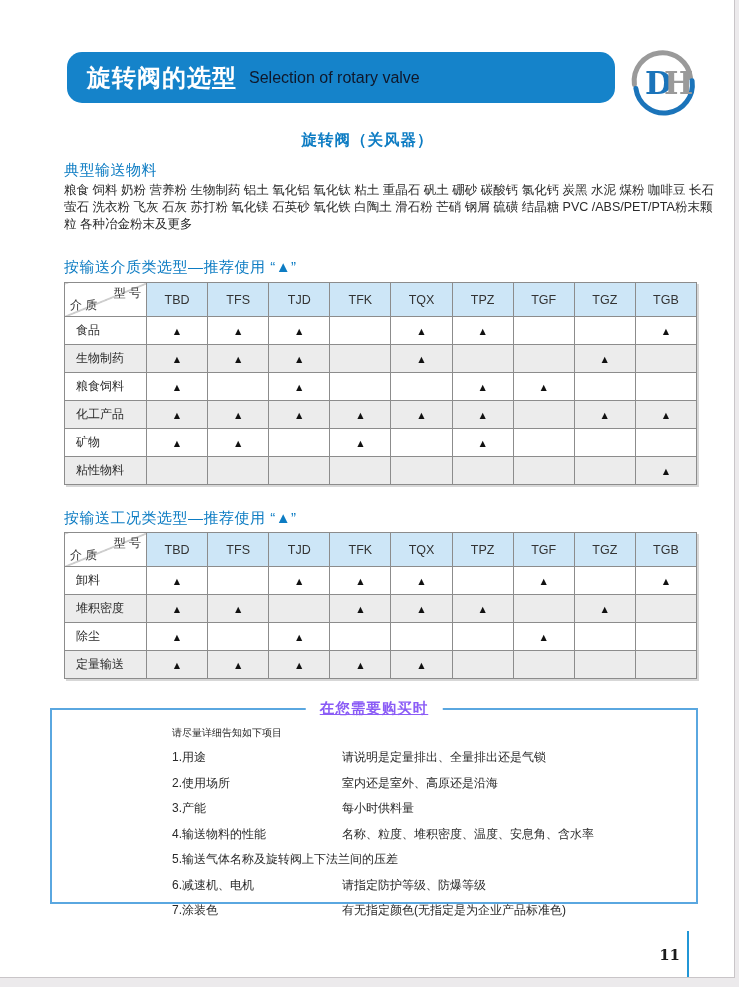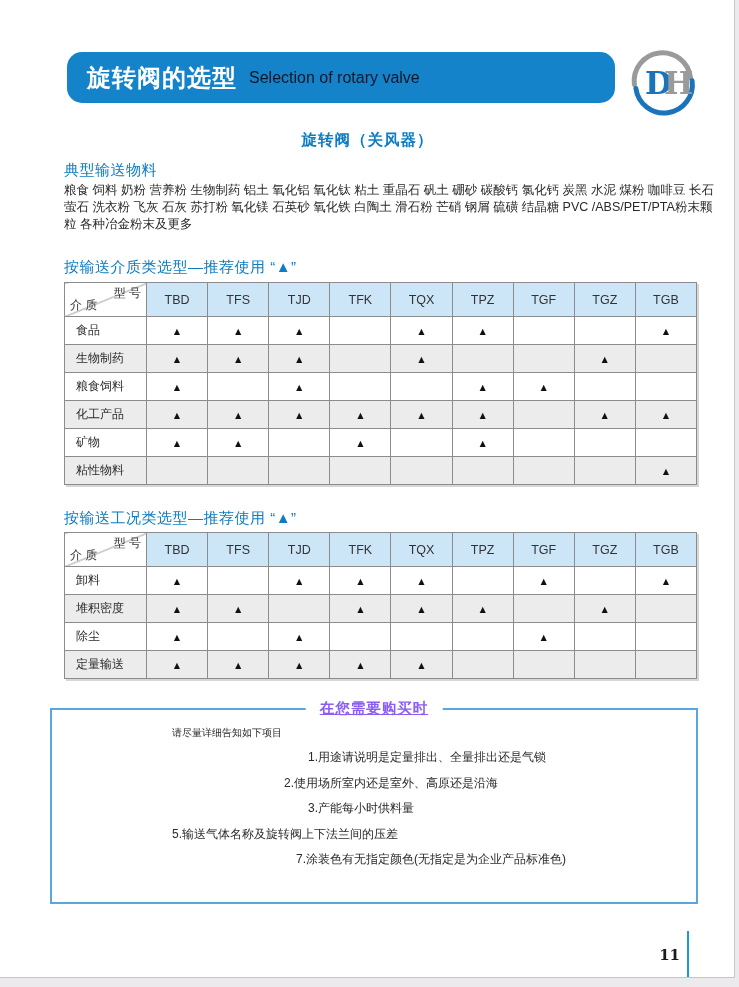--- a/index.html
+++ b/index.html
@@ -67,21 +67,21 @@
     border:2px solid #5aa7e0;box-sizing:content-box;background:#fff;
   }
   .box-title{
     position:absolute;top:-11px;left:50%;transform:translateX(-50%);
     background:#fff;padding:0 14px;white-space:nowrap;
     color:#8b5cf6;font-size:14.5px;font-weight:bold;letter-spacing:1px;text-decoration:underline;
   }
   .box-body{padding:16px 0 0 120px;}
   .p-intro{font-size:10px;color:#2a2a2a;margin-bottom:9px;}
   .p-item{display:flex;margin-bottom:8.5px;font-size:12px;color:#2a2a2a;}
-  .p-label{flex:0 0 170px;white-space:nowrap;text-align:right;}
+  .p-label{flex:0 0 170px;white-space:nowrap;}
   .p-value{white-space:nowrap;}
   
   .page-num{
     position:absolute;left:640px;top:934px;width:40px;text-align:right;
     font-family:"DejaVu Serif","Liberation Serif",serif;font-weight:bold;
     font-size:15px;color:#1c1c1c;margin-top:12px;
   }
   .page-line{position:absolute;left:687px;top:931px;width:2px;height:47px;background:#2196d6;}
 </style>
 </head>
@@ -285,22 +285,30 @@
           </div>
           <div class="p-item">
             <span class="p-label">2.使用场所</span>
             <span class="p-value">室内还是室外、高原还是沿海</span>
           </div>
           <div class="p-item">
             <span class="p-label">3.产能</span>
             <span class="p-value">每小时供料量</span>
           </div>
           <div class="p-item">
+            <span class="p-label">4.输送物料的性能</span>
+            <span class="p-value">名称、粒度、堆积密度、温度、安息角、含水率</span>
+          </div>
+          <div class="p-item">
             <span class="p-label">5.输送气体名称及旋转阀上下法兰间的压差</span>
             <span class="p-value"></span>
+          </div>
+          <div class="p-item">
+            <span class="p-label">6.减速机、电机</span>
+            <span class="p-value">请指定防护等级、防爆等级</span>
           </div>
           <div class="p-item">
             <span class="p-label">7.涂装色</span>
             <span class="p-value">有无指定颜色(无指定是为企业产品标准色)</span>
           </div>
         </div>
     </div>
   </div>
 
   <div class="page-num">11</div>

